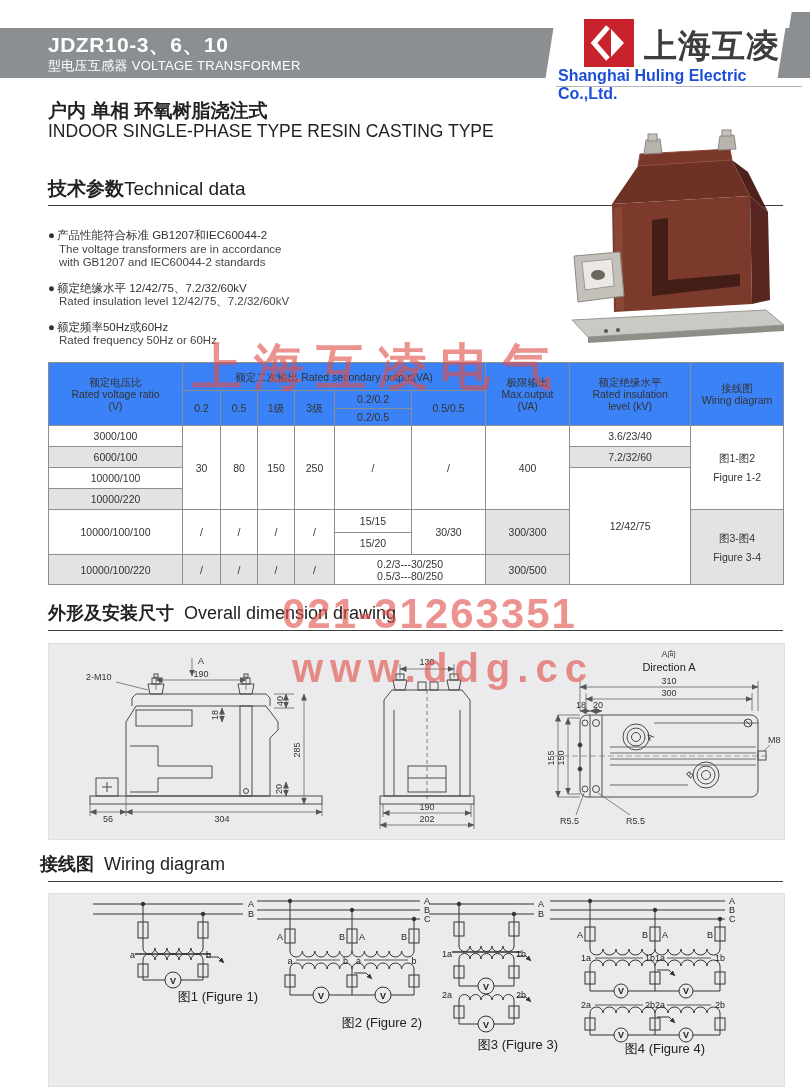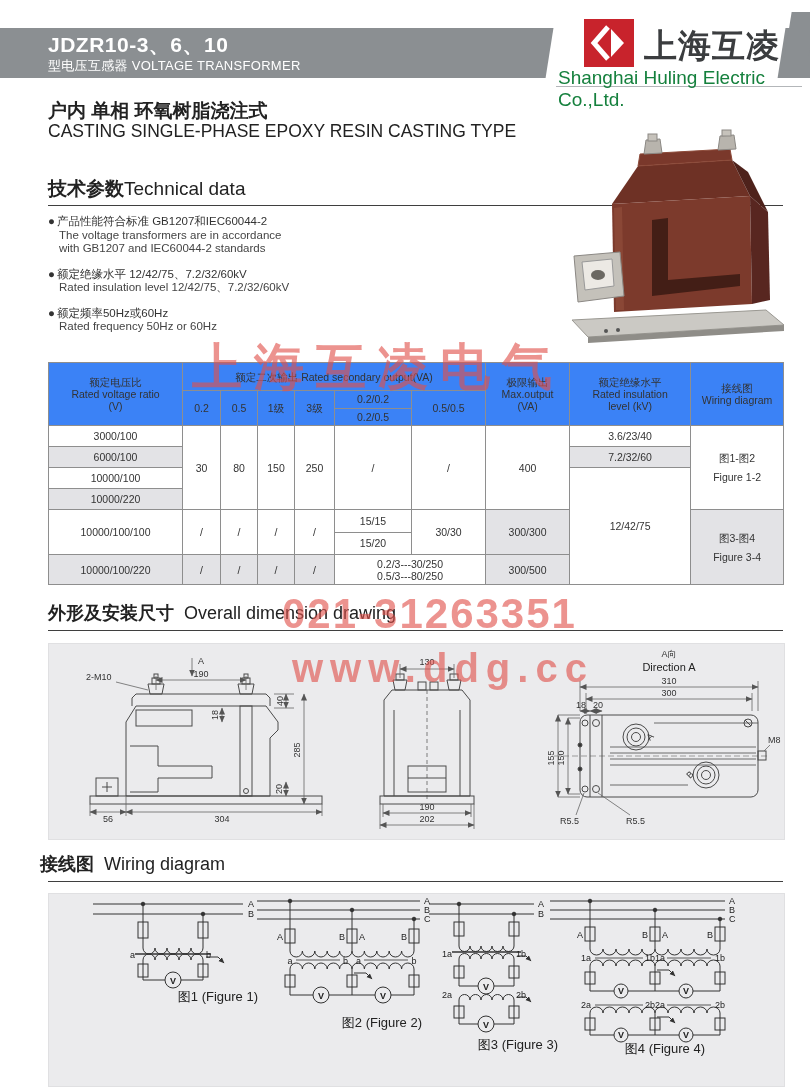--- a/index.html
+++ b/index.html
@@ -9,34 +9,34 @@
 
   
   .banner{top:28px;left:0;width:810px;height:50px;background:#8b8f92}
   .banner-model{top:31px;left:48px;font-size:21px;font-weight:bold;color:#fff;letter-spacing:.5px}
   .banner-sub{top:57px;left:48px;font-size:13px;color:#fff;letter-spacing:.3px}
   .logo-panel{top:14px;left:550px;width:232px;height:72px;background:#fff;transform:skewX(-9deg)}
   .accent{top:12px;left:788px;width:24px;height:46px;background:#8b8f92;transform:skewX(-9deg)}
   .logo-underline{top:86px;left:556px;width:246px;height:1px;background:#b3b6b9}
   .logo-square{top:19px;left:584px;width:50px;height:48px}
   .brand{top:24px;left:644px;font-size:33px;font-weight:bold;color:#3b3d3f;letter-spacing:1px}
-  .company{top:67px;left:558px;font-size:19px;font-weight:normal;color:#15803d}
+  .company{top:67px;left:558px;font-size:16px;font-weight:bold;color:#1d4ed8}
 
   
   .intro-cn{top:98px;left:48px;font-size:19px;font-weight:600;color:#222}
   .intro-en{top:121px;left:48px;font-size:17.5px;color:#222}
 
   
   .tech-head{top:176px;left:48px;font-size:19px}
   .tech-head .cn{font-weight:600;margin-right:0}
   .hrule{height:1px;background:#3f3f3f}
   .rule1{top:205px;left:48px;width:735px}
   .bullets{top:215px;left:48px;width:340px;font-size:11.5px;color:#333;line-height:13.5px}
   .bullet{margin-top:12px}
-  .bullet:first-child{margin-top:0}
+  .bullet:first-child{margin-top:14px}
   .bdot{margin-right:2px}
   .ben{padding-left:11px;color:#444}
 
   
   .wm{color:rgba(224,80,74,.62);font-weight:bold;pointer-events:none;z-index:50;white-space:nowrap}
   .wm1{top:334px;left:192px;font-size:50px;letter-spacing:12px}
   .wm2{top:590px;left:282px;font-size:42px;letter-spacing:2px}
   .wm3{top:646px;left:292px;font-size:40px;letter-spacing:7px}
 
   
@@ -79,21 +79,21 @@
   <div class="abs banner-sub">型电压互感器 VOLTAGE TRANSFORMER</div>
   <svg class="abs logo-square" viewBox="0 0 50 48">
     <rect x="0" y="0" width="50" height="48" fill="#c8232c"></rect>
     <polyline points="24,8 10,24 24,40" fill="none" stroke="#fff" stroke-width="5"></polyline>
     <polygon points="27,10 40,24 27,38" fill="#fff"></polygon>
   </svg>
   <div class="abs brand">上海互凌</div>
   <div class="abs company">Shanghai Huling Electric Co.,Ltd.</div>
 
   <div class="abs intro-cn">户内  单相  环氧树脂浇注式</div>
-  <div class="abs intro-en">CASTING SINGLE-PHASE EPOXY RESIN CASTING TYPE</div>
+  <div class="abs intro-en">INDOOR SINGLE-PHASE TYPE RESIN CASTING TYPE</div>
 
   <div class="abs tech-head">
     <span class="cn">技术参数</span><span>Technical data</span>
   </div>
   <div class="abs hrule rule1"></div>
   <div class="abs bullets">
     <div class="bullet">
       <div><span class="bdot">●</span><span>产品性能符合标准 GB1207和IEC60044-2</span></div>
       <div class="ben">The voltage transformers are in accordance</div>
       <div class="ben">with GB1207 and IEC60044-2 standards</div>

